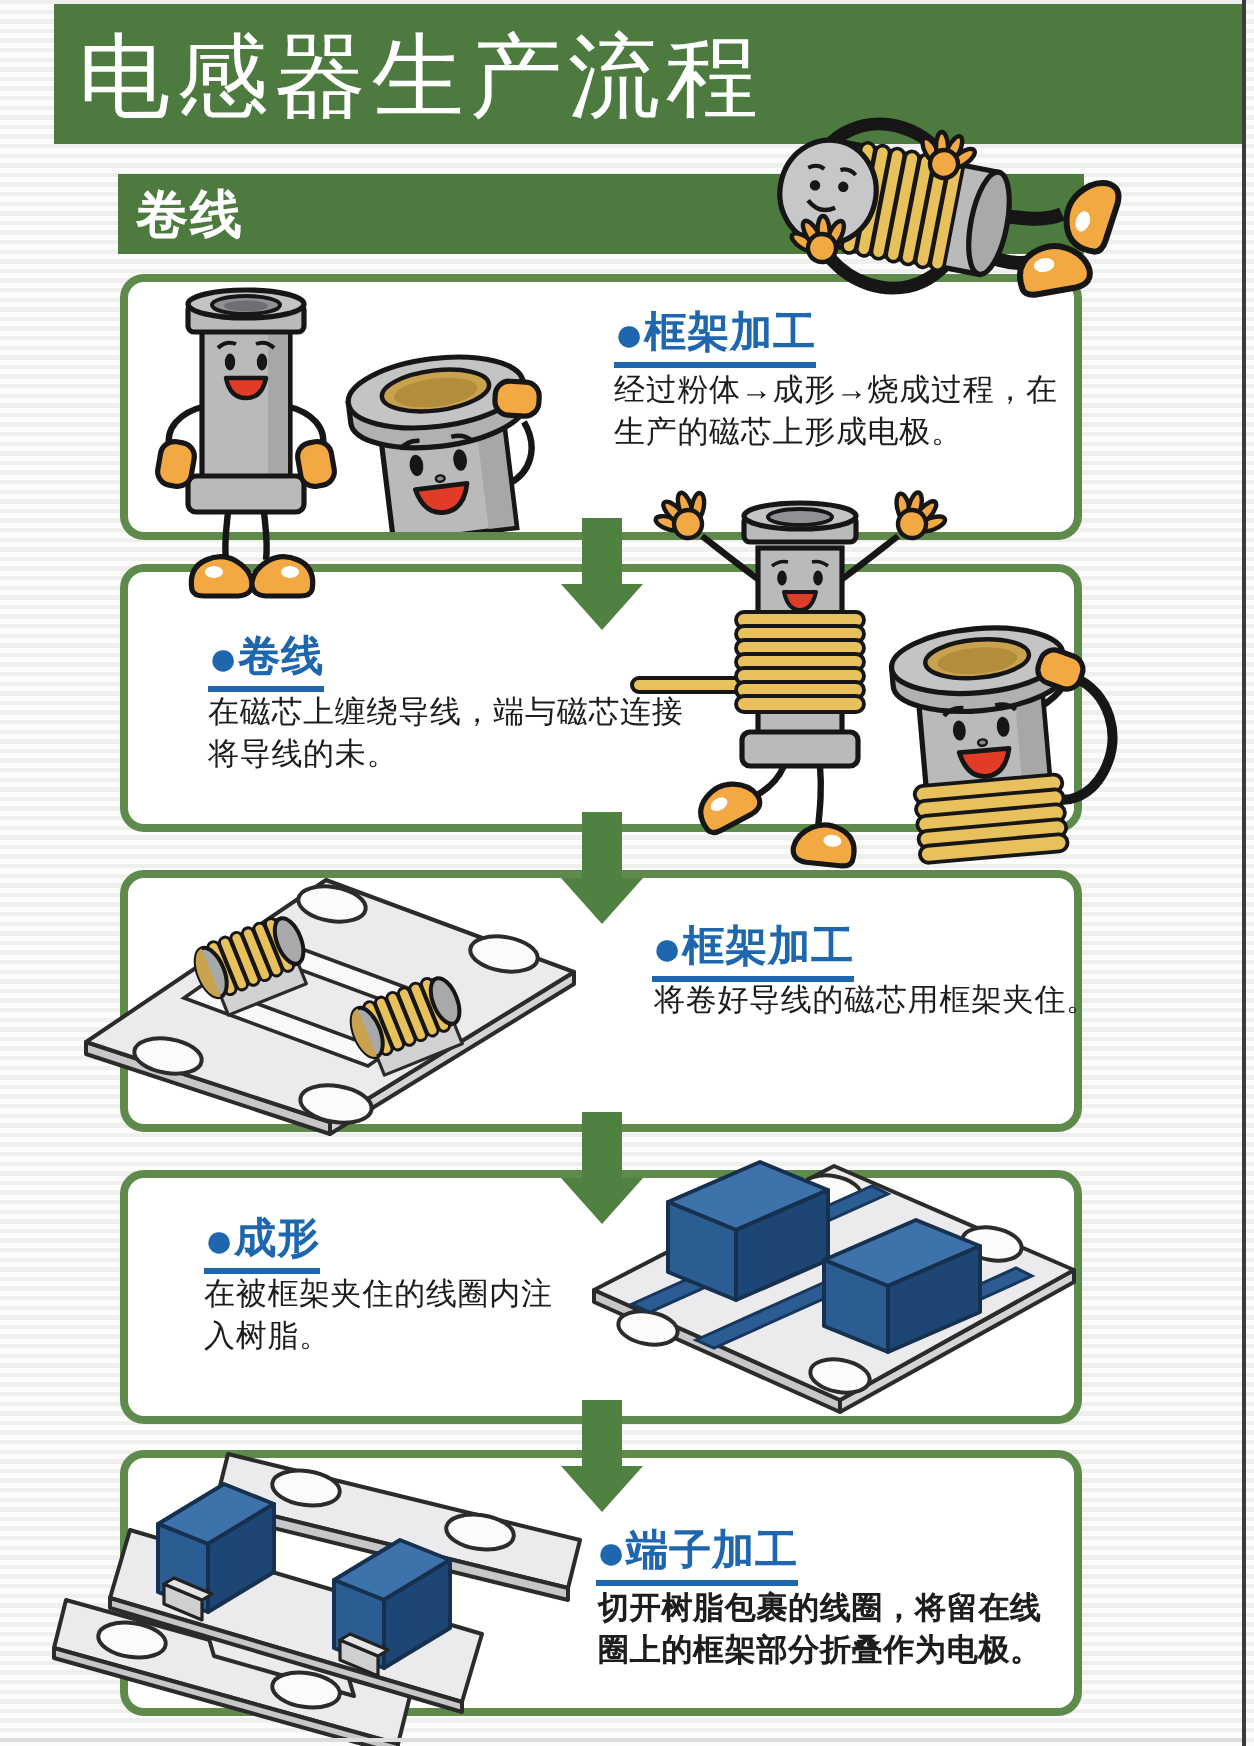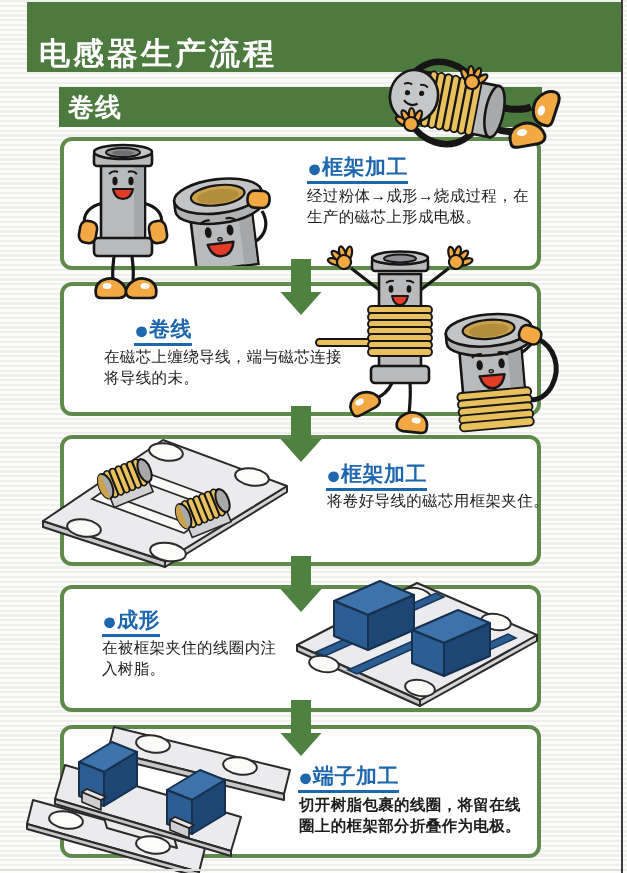--- a/index.html
+++ b/index.html
@@ -6,22 +6,22 @@
   body{font-family:"Liberation Sans",sans-serif;}
   #page{
     position:relative;width:627px;height:873px;overflow:hidden;
     background:repeating-linear-gradient(180deg,#efefed 0px,#efefed 2.2px,#fcfcfb 2.2px,#fcfcfb 4.8px);
   }
   .banner{
     position:absolute;left:27px;top:2px;width:594px;height:70px;
     background:#4d7a3e;color:#fff;
   }
   .banner .t{
-    position:absolute;left:12px;top:28px;
-    font-size:31px;font-weight:700;letter-spacing:3px;line-height:48px;white-space:nowrap;
+    position:absolute;left:12px;top:12px;
+    font-size:46px;font-weight:400;letter-spacing:3px;line-height:48px;white-space:nowrap;
   }
   .band{
     position:absolute;left:59px;top:87px;width:483px;height:40px;
     background:#4d7a3e;color:#fff;
   }
   .band .t{
     position:absolute;left:9px;top:6px;
     font-size:26px;font-weight:700;letter-spacing:1px;line-height:28px;
   }
   .stepbox{
@@ -65,21 +65,21 @@
   <div class="stepbox" id="box3"></div>
   <div class="stepbox" id="box4"></div>
   <div class="stepbox" id="box5"></div>
 
   <div class="head" style="left:307px;top:155px;"><span class="blt">●</span><span>框架加工</span></div>
   <div class="body" style="left:307px;top:186px;">
     <div>经过粉体→成形→烧成过程，在</div>
     <div>生产的磁芯上形成电极。</div>
   </div>
 
-  <div class="head" style="left:104px;top:317px;margin-left:30px;"><span class="blt">●</span><span>卷线</span></div>
+  <div class="head" style="left:104px;top:317px;"><span class="blt">●</span><span>卷线</span></div>
   <div class="body" style="left:104px;top:347px;">
     <div>在磁芯上缠绕导线，端与磁芯连接</div>
     <div>将导线的未。</div>
   </div>
 
   <div class="head" style="left:326px;top:462px;"><span class="blt">●</span><span>框架加工</span></div>
   <div class="body" style="left:327px;top:491px;">
     <div>将卷好导线的磁芯用框架夹住。</div>
   </div>
 

